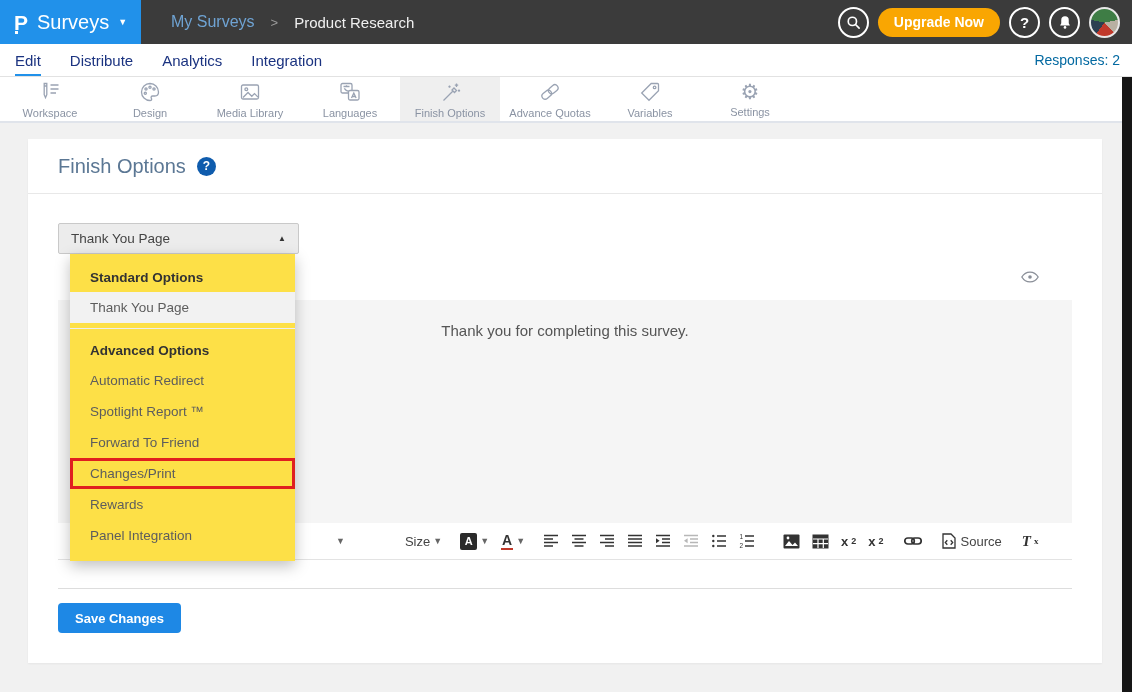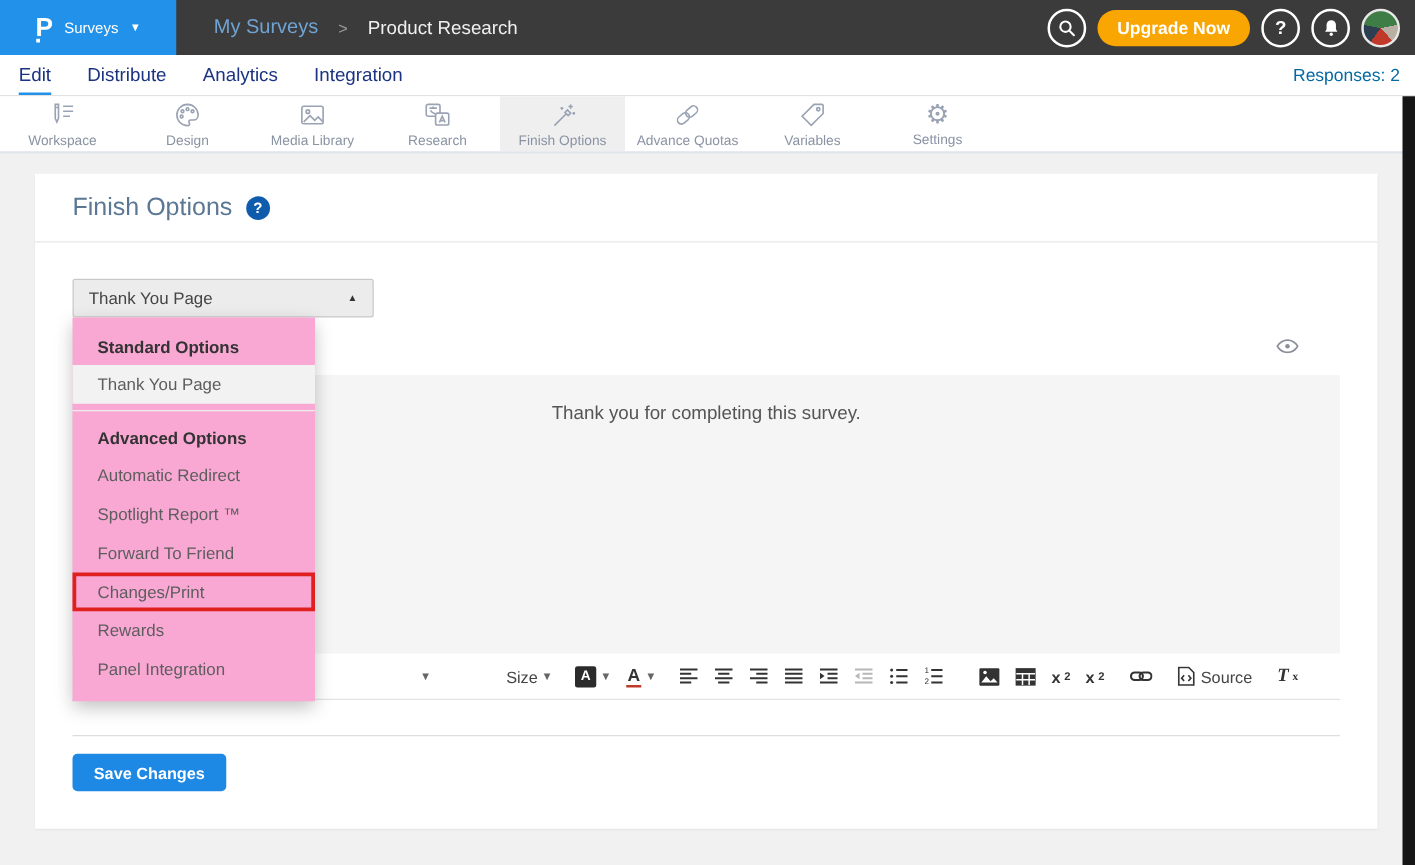--- a/index.html
+++ b/index.html
@@ -5,21 +5,21 @@
   * { margin:0; padding:0; box-sizing:border-box; }
   html,body { width:1132px; height:692px; overflow:hidden; background:#f1f1f1;
     font-family:"Liberation Sans", sans-serif; }
 
   
   .topbar { height:44px; background:#3b3b3b; display:flex; align-items:center; position:relative; }
   .brand { width:141px; height:44px; background:#2191ea; display:flex; align-items:center;
     justify-content:center; gap:9px; color:#fff; cursor:pointer; }
   .logo { position:relative; font-size:21px; font-weight:bold; line-height:1; }
   .logo::after { content:""; position:absolute; left:1px; bottom:-1px; width:3px; height:3px; background:#fff; }
-  .brand-label { font-size:12px; }
+  .brand-label { font-size:20px; }
   .caret-down { font-size:9px; line-height:1; }
   .crumbs { display:flex; align-items:center; gap:16px; margin-left:30px; font-size:16px; }
   .crumb-parent { color:#6fa3d3; cursor:pointer; }
   .crumb-sep { color:#9a9a9a; font-size:13px; }
   .crumb-current { color:#f0f0f0; font-size:15px; }
   .topbar-right { margin-left:auto; margin-right:12px; display:flex; align-items:center; gap:9px; }
   .circle-btn { width:31px; height:31px; border:2px solid #fff; border-radius:50%;
     display:flex; align-items:center; justify-content:center; color:#fff; font-weight:bold;
     font-size:15px; cursor:pointer; background:transparent; }
   .upgrade-btn { height:29px; padding:0 16px; border:none; border-radius:15px; background:#f9a602;
@@ -59,21 +59,21 @@
   .help-circle { width:19px; height:19px; border-radius:50%; background:#0f5cad; color:#fff;
     font-size:12px; font-weight:bold; display:flex; align-items:center; justify-content:center; cursor:pointer; }
   .card-divider { border:none; border-top:1px solid #e8e8e8; margin:0 -30px; }
 
   
   .select-wrap { position:relative; width:241px; margin-top:29px; }
   .select-box { height:31px; background:#ececec; border:1px solid #c9c9c9; border-radius:2px;
     display:flex; align-items:center; justify-content:space-between; padding:0 12px;
     font-size:13.5px; color:#444; cursor:pointer; }
   .select-caret { font-size:8px; color:#333; }
-  .dropdown-panel { position:absolute; top:31px; left:0; width:194px; background:#f9a8d4; z-index:20;
+  .dropdown-panel { position:absolute; top:31px; left:12px; width:225px; background:#fde047; z-index:20;
     box-shadow:0 5px 14px rgba(0,0,0,0.25); padding:5px 0 10px; }
   .dd-group1 { border-bottom:1px solid #ededed; padding-bottom:5px; margin-bottom:3px; }
   .dd-header { padding:11px 20px 7px; font-size:13.5px; font-weight:bold; color:#333; }
   .dd-item { padding:8px 20px; font-size:13.5px; color:#5d5d5d; cursor:pointer; }
   .dd-item.selected { background:#f2f2f2; }
   .dd-item.flagged { border:3px solid #e01f1f; padding:5px 17px; }
 
   
   .editor-wrap { margin-top:0; }
   .eye-row { height:46px; display:flex; align-items:center; justify-content:flex-end; padding-right:33px; }
@@ -173,21 +173,21 @@
       </svg>
     <span class="ribbon-label">Media Library</span>
   </div>
   <div class="ribbon-item">
     <svg width="24" height="24" viewBox="0 0 24 24" fill="none" stroke="#9aa3b3" stroke-width="1.3">
         <rect x="3" y="3.5" width="11" height="9.5" rx="1.5"></rect>
         <path d="M5.5 6.5h6M8.5 5.2v1.3M6.3 8.3c1.2 2 3 2.7 4.4 3"></path>
         <rect x="10.5" y="10.5" width="10.5" height="9.5" rx="1.5" fill="#fff"></rect>
         <path d="M13.5 18l2.3-5 2.3 5M14.3 16.5h3"></path>
       </svg>
-    <span class="ribbon-label">Research</span>
+    <span class="ribbon-label">Languages</span>
   </div>
   <div class="ribbon-item active">
     <svg width="24" height="24" viewBox="0 0 24 24" fill="none" stroke="#9aa3b3" stroke-width="1.3">
         <path d="M5.5 20.5 15 11M14 10l2.5 2.5 2-2L16 8z"></path>
         <path d="M18.5 3.5v3.4M16.8 5.2h3.4M11.5 5.5v2.2M10.4 6.6h2.2M21 9.5v2.2M19.9 10.6h2.2"></path>
       </svg>
     <span class="ribbon-label">Finish Options</span>
   </div>
   <div class="ribbon-item">
     <svg width="24" height="24" viewBox="0 0 24 24" fill="none" stroke="#9aa3b3" stroke-width="1.3">

